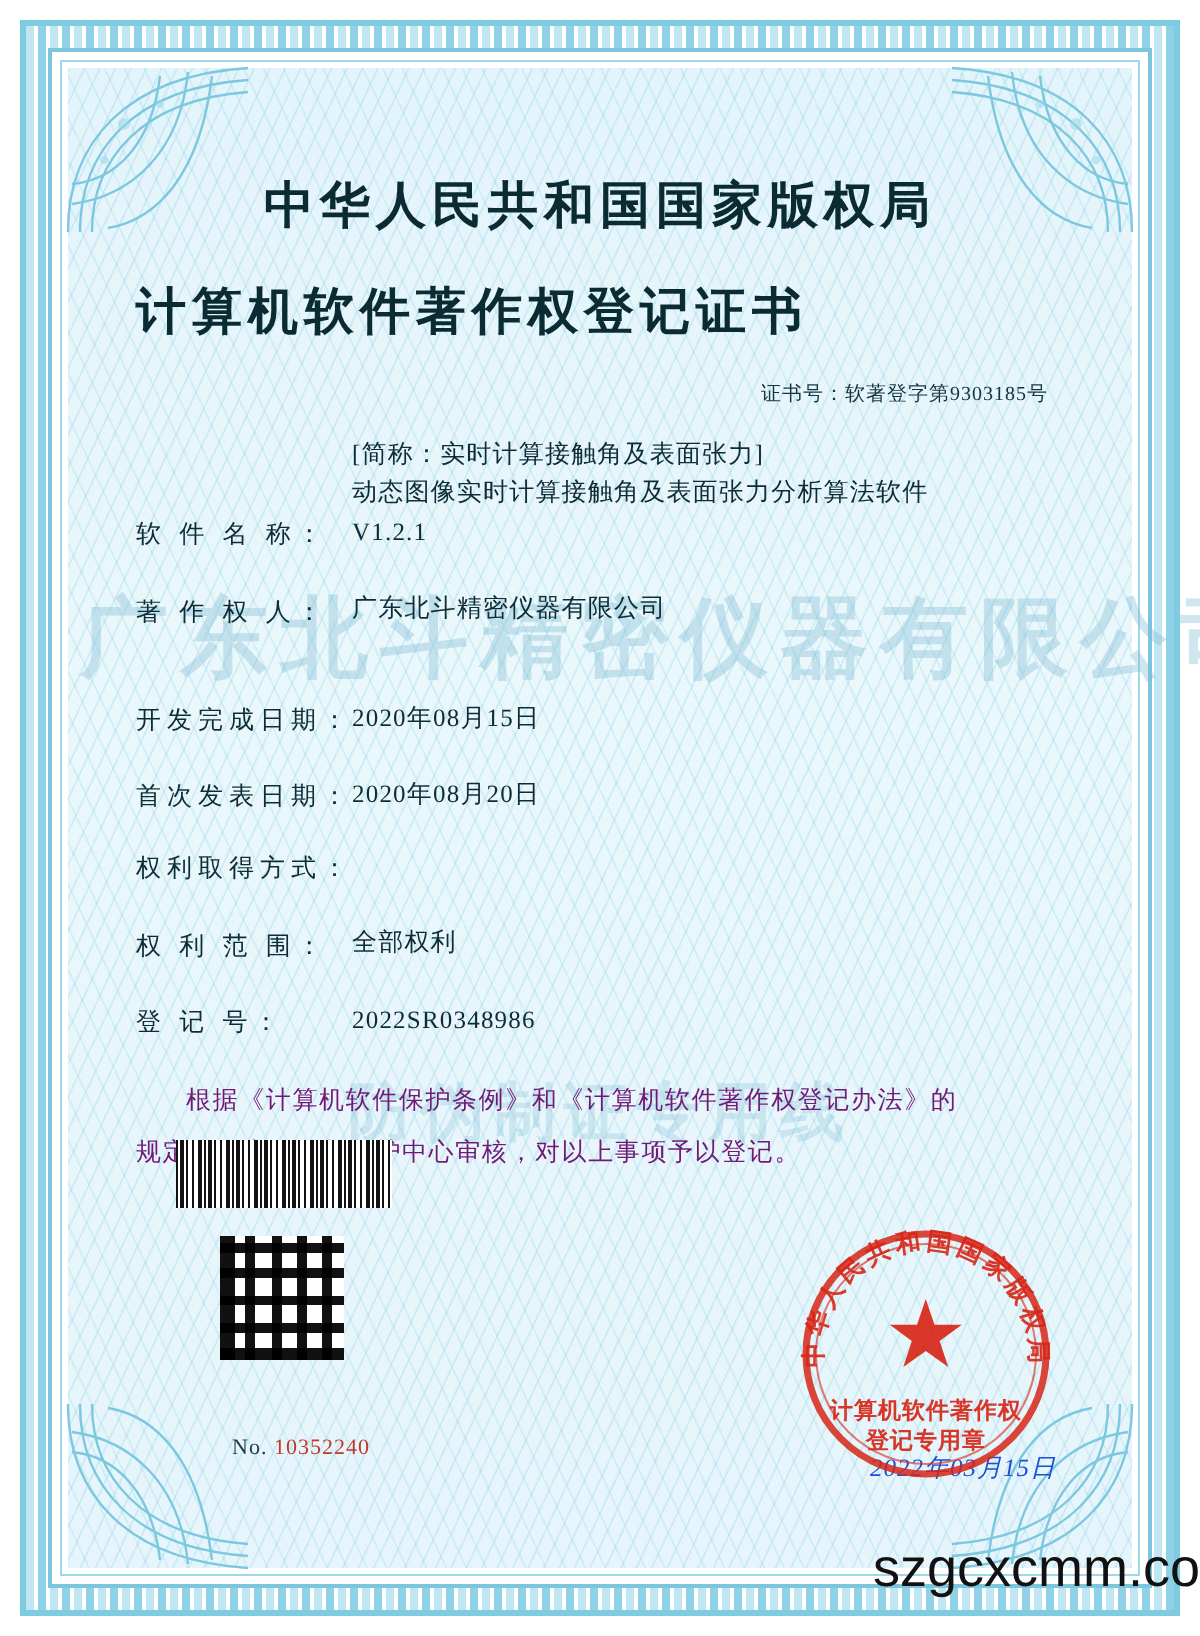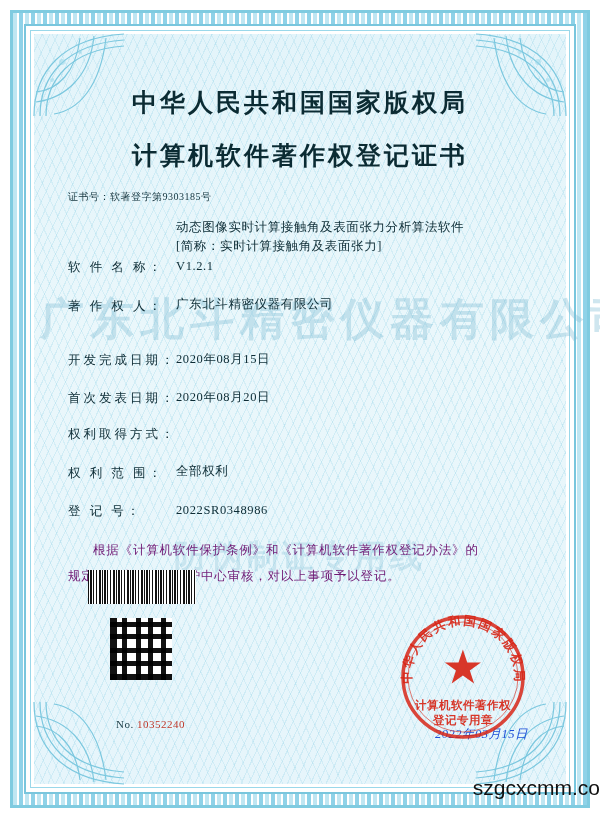--- a/index.html
+++ b/index.html
@@ -113,29 +113,28 @@
   .title-main {
     margin-top: 52px;
     text-align: center;
     font-size: 25px;
     font-weight: bold;
     letter-spacing: 3px;
     color: #0b2b33;
   }
   .title-sub {
     margin-top: 20px;
-    text-align: center;
     font-size: 25px;
     font-weight: bold;
     letter-spacing: 3px;
     color: #0b2b33;
   }
   .cert-no {
     margin-top: 18px;
-    text-align: left;
+    text-align: right;
     padding-right: 8px;
     font-size: 10px;
     color: #14343d;
     letter-spacing: 0.5px;
   }
 
   
   .fields { margin-top: 14px; }
   .row {
     display: flex;
@@ -227,21 +226,21 @@
     pointer-events: none;
   }
   .seal svg { width: 100%; height: 100%; }
 
   
   .url-overlay {
     position: absolute;
     right: 0px;
     bottom: 18px;
     font-family: "Liberation Sans", sans-serif;
-    font-size: 21px;
+    font-size: 27px;
     color: #111111;
     letter-spacing: 0px;
     background: rgba(255,255,255,0.0);
     white-space: nowrap;
   }
 </style>
 </head>
 <body>
 
 <div id="cert">
@@ -322,22 +321,22 @@
 
     <div class="cert-no">
       <span>证书号：</span><span>软著登字第9303185号</span>
     </div>
 
     <div class="fields">
 
       <div class="row">
         <div class="lbl">软 件 名 称：</div>
         <div class="val">
+          <div>[简称：实时计算接触角及表面张力]</div>
           <div>动态图像实时计算接触角及表面张力分析算法软件</div>
-          <div>[简称：实时计算接触角及表面张力]</div>
           <div>V1.2.1</div>
         </div>
       </div>
 
       <div class="row">
         <div class="lbl">著 作 权 人：</div>
         <div class="val">广东北斗精密仪器有限公司</div>
       </div>
 
       <div class="spacer-lg"></div>

